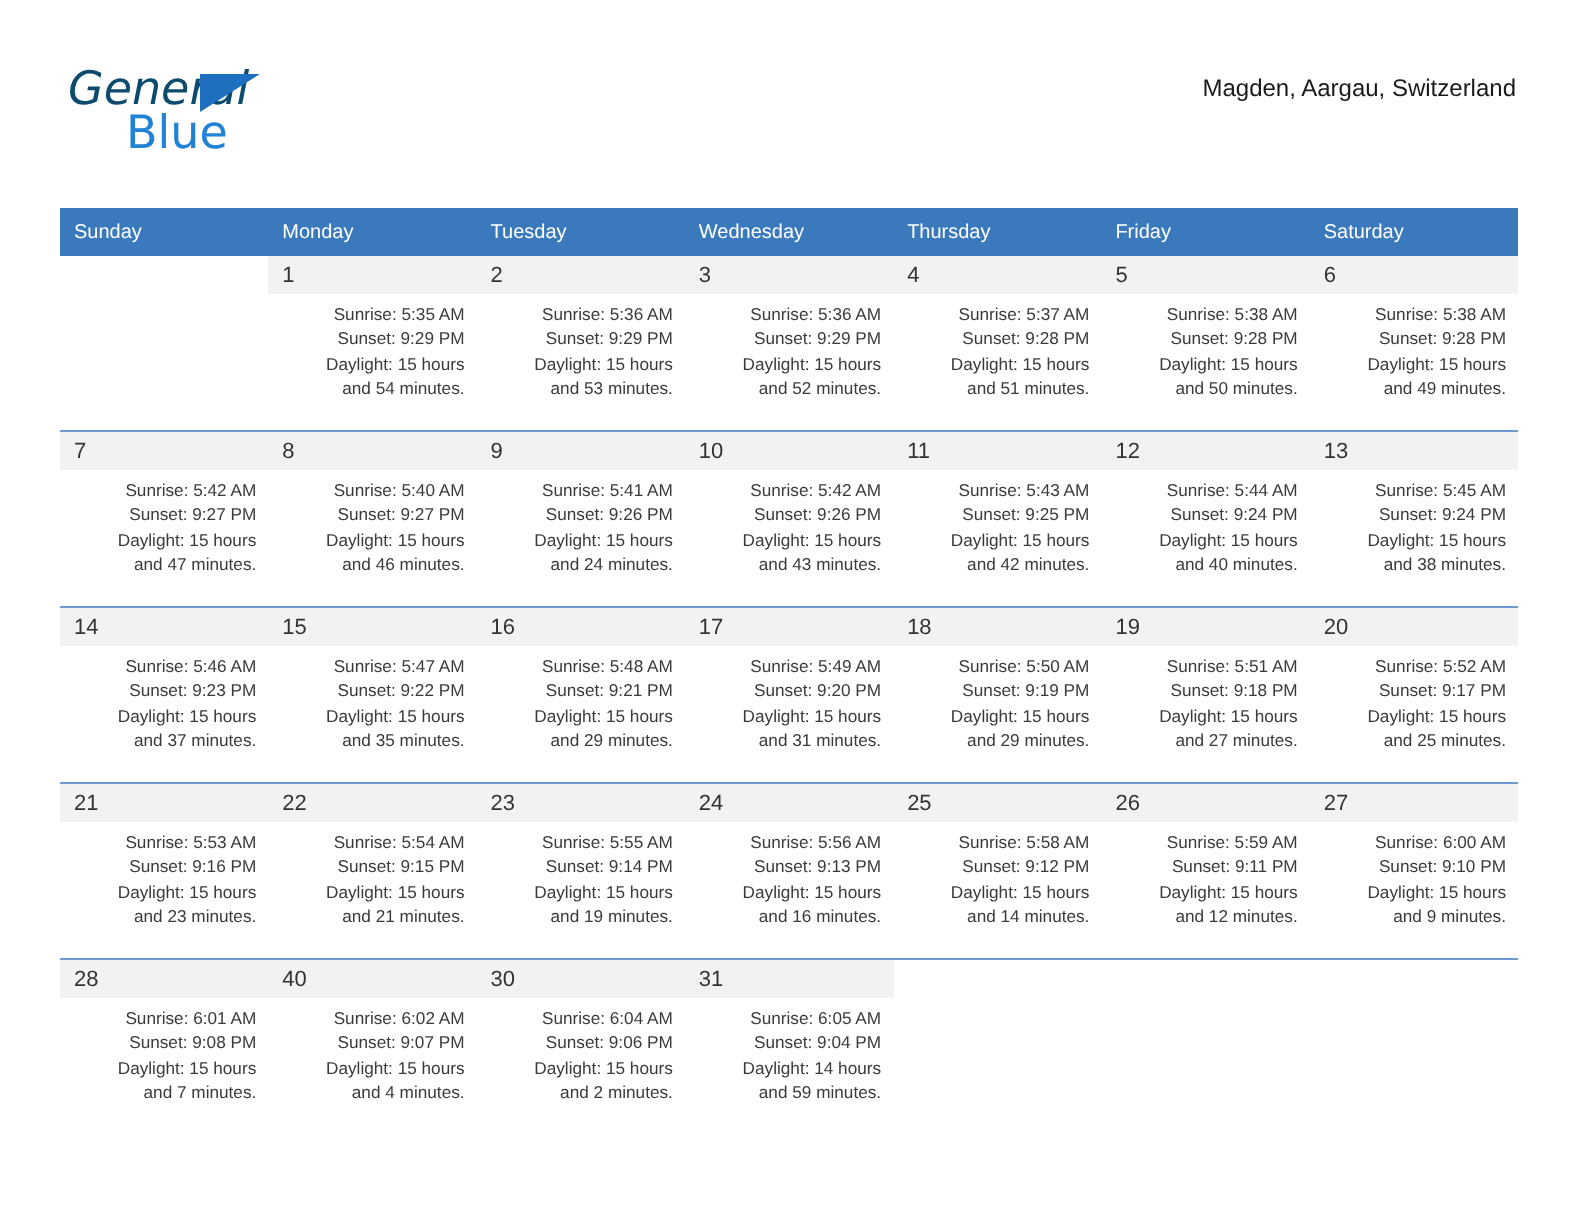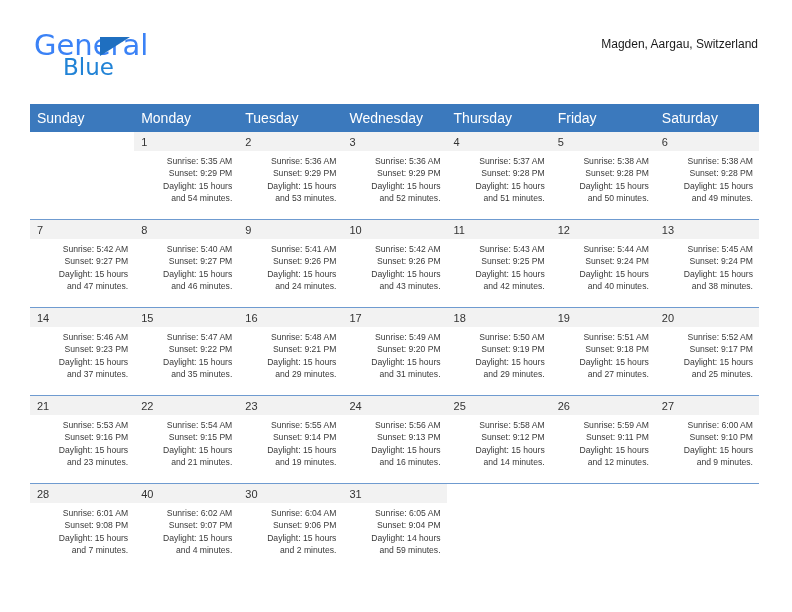--- a/index.html
+++ b/index.html
@@ -33,26 +33,27 @@
     position: absolute;
     left: 0;
     top: 4px;
     width: 180px;
     height: 56px;
   }
   .logo-general {
     position: absolute;
     left: 0;
     top: 0;
-    font-size: 29px;
+    font-size: 23px;
     line-height: 26px;
     letter-spacing: 0px;
-    color: #3b82f6;
+    color: #0c4a6e;
     font-family: "DejaVu Sans", sans-serif;
     font-weight: 400;
+    font-style: italic;
   }
   .logo-tri {
     position: absolute;
     left: 66px;
     top: 5px;
     width: 0;
     height: 0;
     border-left: 30px solid #1f6fc0;
     border-bottom: 19px solid transparent;
   }
@@ -97,21 +98,21 @@
     width: 729px;
   }
   .cal-table {
     width: 100%;
     border-collapse: collapse;
     table-layout: fixed;
   }
   .cal-table th {
     background: #3b79bd;
     color: #ffffff;
-    font-size: 14px;
+    font-size: 10px;
     font-weight: normal;
     text-align: left;
     padding: 6px 0 6px 7px;
     height: 12px;
     border: none;
   }
   .daynum-row td {
     background: #f2f2f2;
     font-size: 11px;
     color: #333333;

